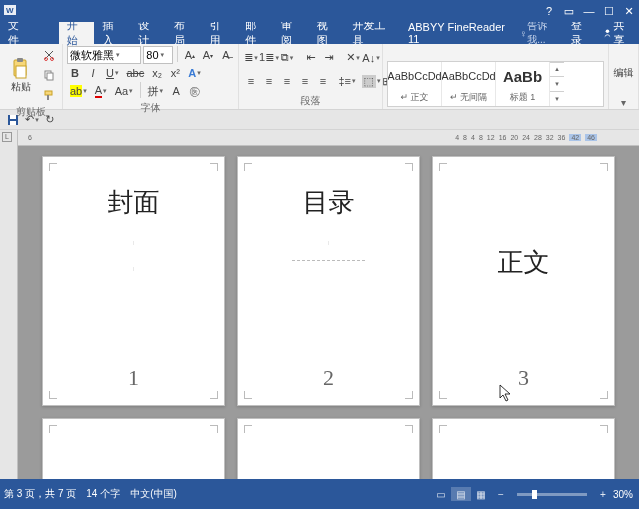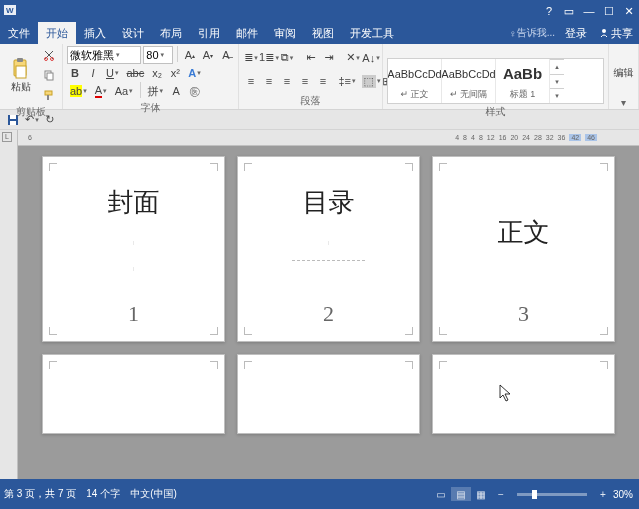--- a/index.html
+++ b/index.html
@@ -9,21 +9,21 @@
   .titlebar { background: #2b579a; color: #fff; height: 22px; display: flex; align-items: center; position: relative; }
   .titlebar .wicon { width: 20px; text-align: center; font-weight: bold; color: #fff; }
   .titlebar .title { position: absolute; left: 0; right: 0; text-align: center; font-size: 11px; }
   .titlebar .wincontrols { margin-left: auto; display: flex; }
   .titlebar .wincontrols div { width: 20px; height: 22px; display: flex; align-items: center; justify-content: center; font-size: 11px; cursor: pointer; }
   
   
   .ribbon-tabs { background: #2b579a; color: #fff; height: 22px; display: flex; align-items: stretch; font-size: 11px; }
   .ribbon-tabs .tab { padding: 0 8px; display: flex; align-items: center; cursor: pointer; }
   .ribbon-tabs .tab.file { background: #2b579a; }
-  .ribbon-tabs .tab.active { background: #f3f3f3; color: #2b579a; }
+  .ribbon-tabs .tab.active { background: #f3f3f3; color: #2b579a; margin-left: 23px; }
   .ribbon-tabs .spacer { flex: 1; }
   .ribbon-tabs .tell { color: #c9d7ee; font-size: 10px; display:flex; align-items:center; padding:0 4px;}
   .ribbon-tabs .right { padding: 0 6px; display: flex; align-items: center; cursor: pointer; }
   .ribbon-tabs .right svg { margin-right:2px;}
   
   
   .ribbon { background: #f3f3f3; border-bottom: 1px solid #d4d4d4; height: 66px; display: flex; }
   .group { border-right: 1px solid #e0e0e0; padding: 2px 4px 0 4px; display: flex; flex-direction: column; }
   .group .rows { flex: 1; display: flex; flex-direction: column; justify-content: space-around; }
   .group .row { display: flex; align-items: flex-start; gap: 2px; }
@@ -61,28 +61,28 @@
   
   .workspace { position:relative; background:#9b9b9b; height: calc(509px - 22px - 22px - 66px - 20px - 18px); display:flex;}
   .vruler { width:18px; background:#e6e6e6; border-right:1px solid #c0c0c0; font-size:6px; color:#666; position:relative;}
   .doc-scroll { flex:1; overflow:hidden; position:relative;}
   .hruler { height:16px; background:#e6e6e6; border-bottom:1px solid #c0c0c0; font-size:7px; color:#666; display:flex; align-items:center; justify-content:flex-end; padding-right:40px; position:relative;}
   .hruler span { margin: 0 2px;}
   .hruler .hl { background:#aac4e8; padding:0 2px;}
   .tabL { position:absolute; left:2px; top:2px; width:10px; height:10px; border:1px solid #999; font-size:7px; text-align:center; color:#666;}
   
   .pages { padding:10px 24px; display:grid; grid-template-columns: repeat(3, 1fr); gap:12px; background:#9b9b9b;}
-  .page { background:#fff; border:1px solid #bfbfbf; height:186px; position:relative; box-shadow:0 1px 3px rgba(0,0,0,0.2);}
+  .page { background:#fff; border:1px solid #bfbfbf; height:250px; position:relative; box-shadow:0 1px 3px rgba(0,0,0,0.2);}
   .page .crop { position:absolute; width:8px; height:8px; border-color:#bbb;}
   .page .crop.tl { top:6px; left:6px; border-left:1px solid #bbb; border-top:1px solid #bbb;}
   .page .crop.tr { top:6px; right:6px; border-right:1px solid #bbb; border-top:1px solid #bbb;}
   .page .crop.bl { bottom:6px; left:6px; border-left:1px solid #bbb; border-bottom:1px solid #bbb;}
   .page .crop.br { bottom:6px; right:6px; border-right:1px solid #bbb; border-bottom:1px solid #bbb;}
   .page .hd { font-size:26px; font-family:"SimSun",serif; text-align:center; margin-top:28px; color:#222;}
-  .page.body .hd { margin-top:58px;font-family:Liberation Serif, serif;}
+  .page.body .hd { margin-top:88px;font-family:Liberation Serif, serif;}
   .page .pn { position:absolute; bottom:14px; left:0; right:0; text-align:center; font-size:22px; color:#666; font-family:Georgia,serif;}
   .page.row2 { height:80px;}
   .mark { font-size:6px; color:#bbb; text-align:center; margin-top:20px;}
   .dash { border-top:1px dashed #bbb; width:40%; margin:14px auto 0;}
   
   .cursor-arrow { position:absolute; pointer-events:none; }
   
   
   .status { position:absolute; bottom:0; left:0; right:0; height:30px; background:#2b579a; color:#fff; font-size:10px; display:flex; align-items:center; padding:9px 4px;}
   .status .seg { margin-right:10px; cursor:pointer;}
@@ -115,20 +115,21 @@
   <div class="tab file">文件</div>
   <div class="tab active">开始</div>
   <div class="tab">插入</div>
   <div class="tab">设计</div>
   <div class="tab">布局</div>
   <div class="tab">引用</div>
   <div class="tab">邮件</div>
   <div class="tab">审阅</div>
   <div class="tab">视图</div>
   <div class="tab">开发工具</div>
+  <div class="tab">ABBYY FineReader 11</div>
   <div class="spacer"></div>
   <div class="tell">♀ <span>告诉我...</span></div>
   <div class="right">登录</div>
   <div class="right">
       <svg width="10" height="10" viewBox="0 0 10 10">
         <circle cx="5" cy="3" r="2" fill="#fff"></circle>
         <path d="M2 9 Q5 5 8 9" stroke="#fff" fill="none"></path>
       </svg>
       <span>共享</span>
     </div>
@@ -272,21 +273,20 @@
           <span class="prev">AaBb</span>
           <span class="nm">标题 1</span>
         </div>
         <div class="gallery-scroll">
           <div>▴</div>
           <div>▾</div>
           <div>▾</div>
         </div>
       </div>
     </div>
-    <div class="label">样式</div>
   </div>
 
   <div class="group edit-group">
     <div class="rows">
       <div class="edit-btn">编辑</div>
     </div>
     <div class="label">▾</div>
   </div>
 </div>
 

